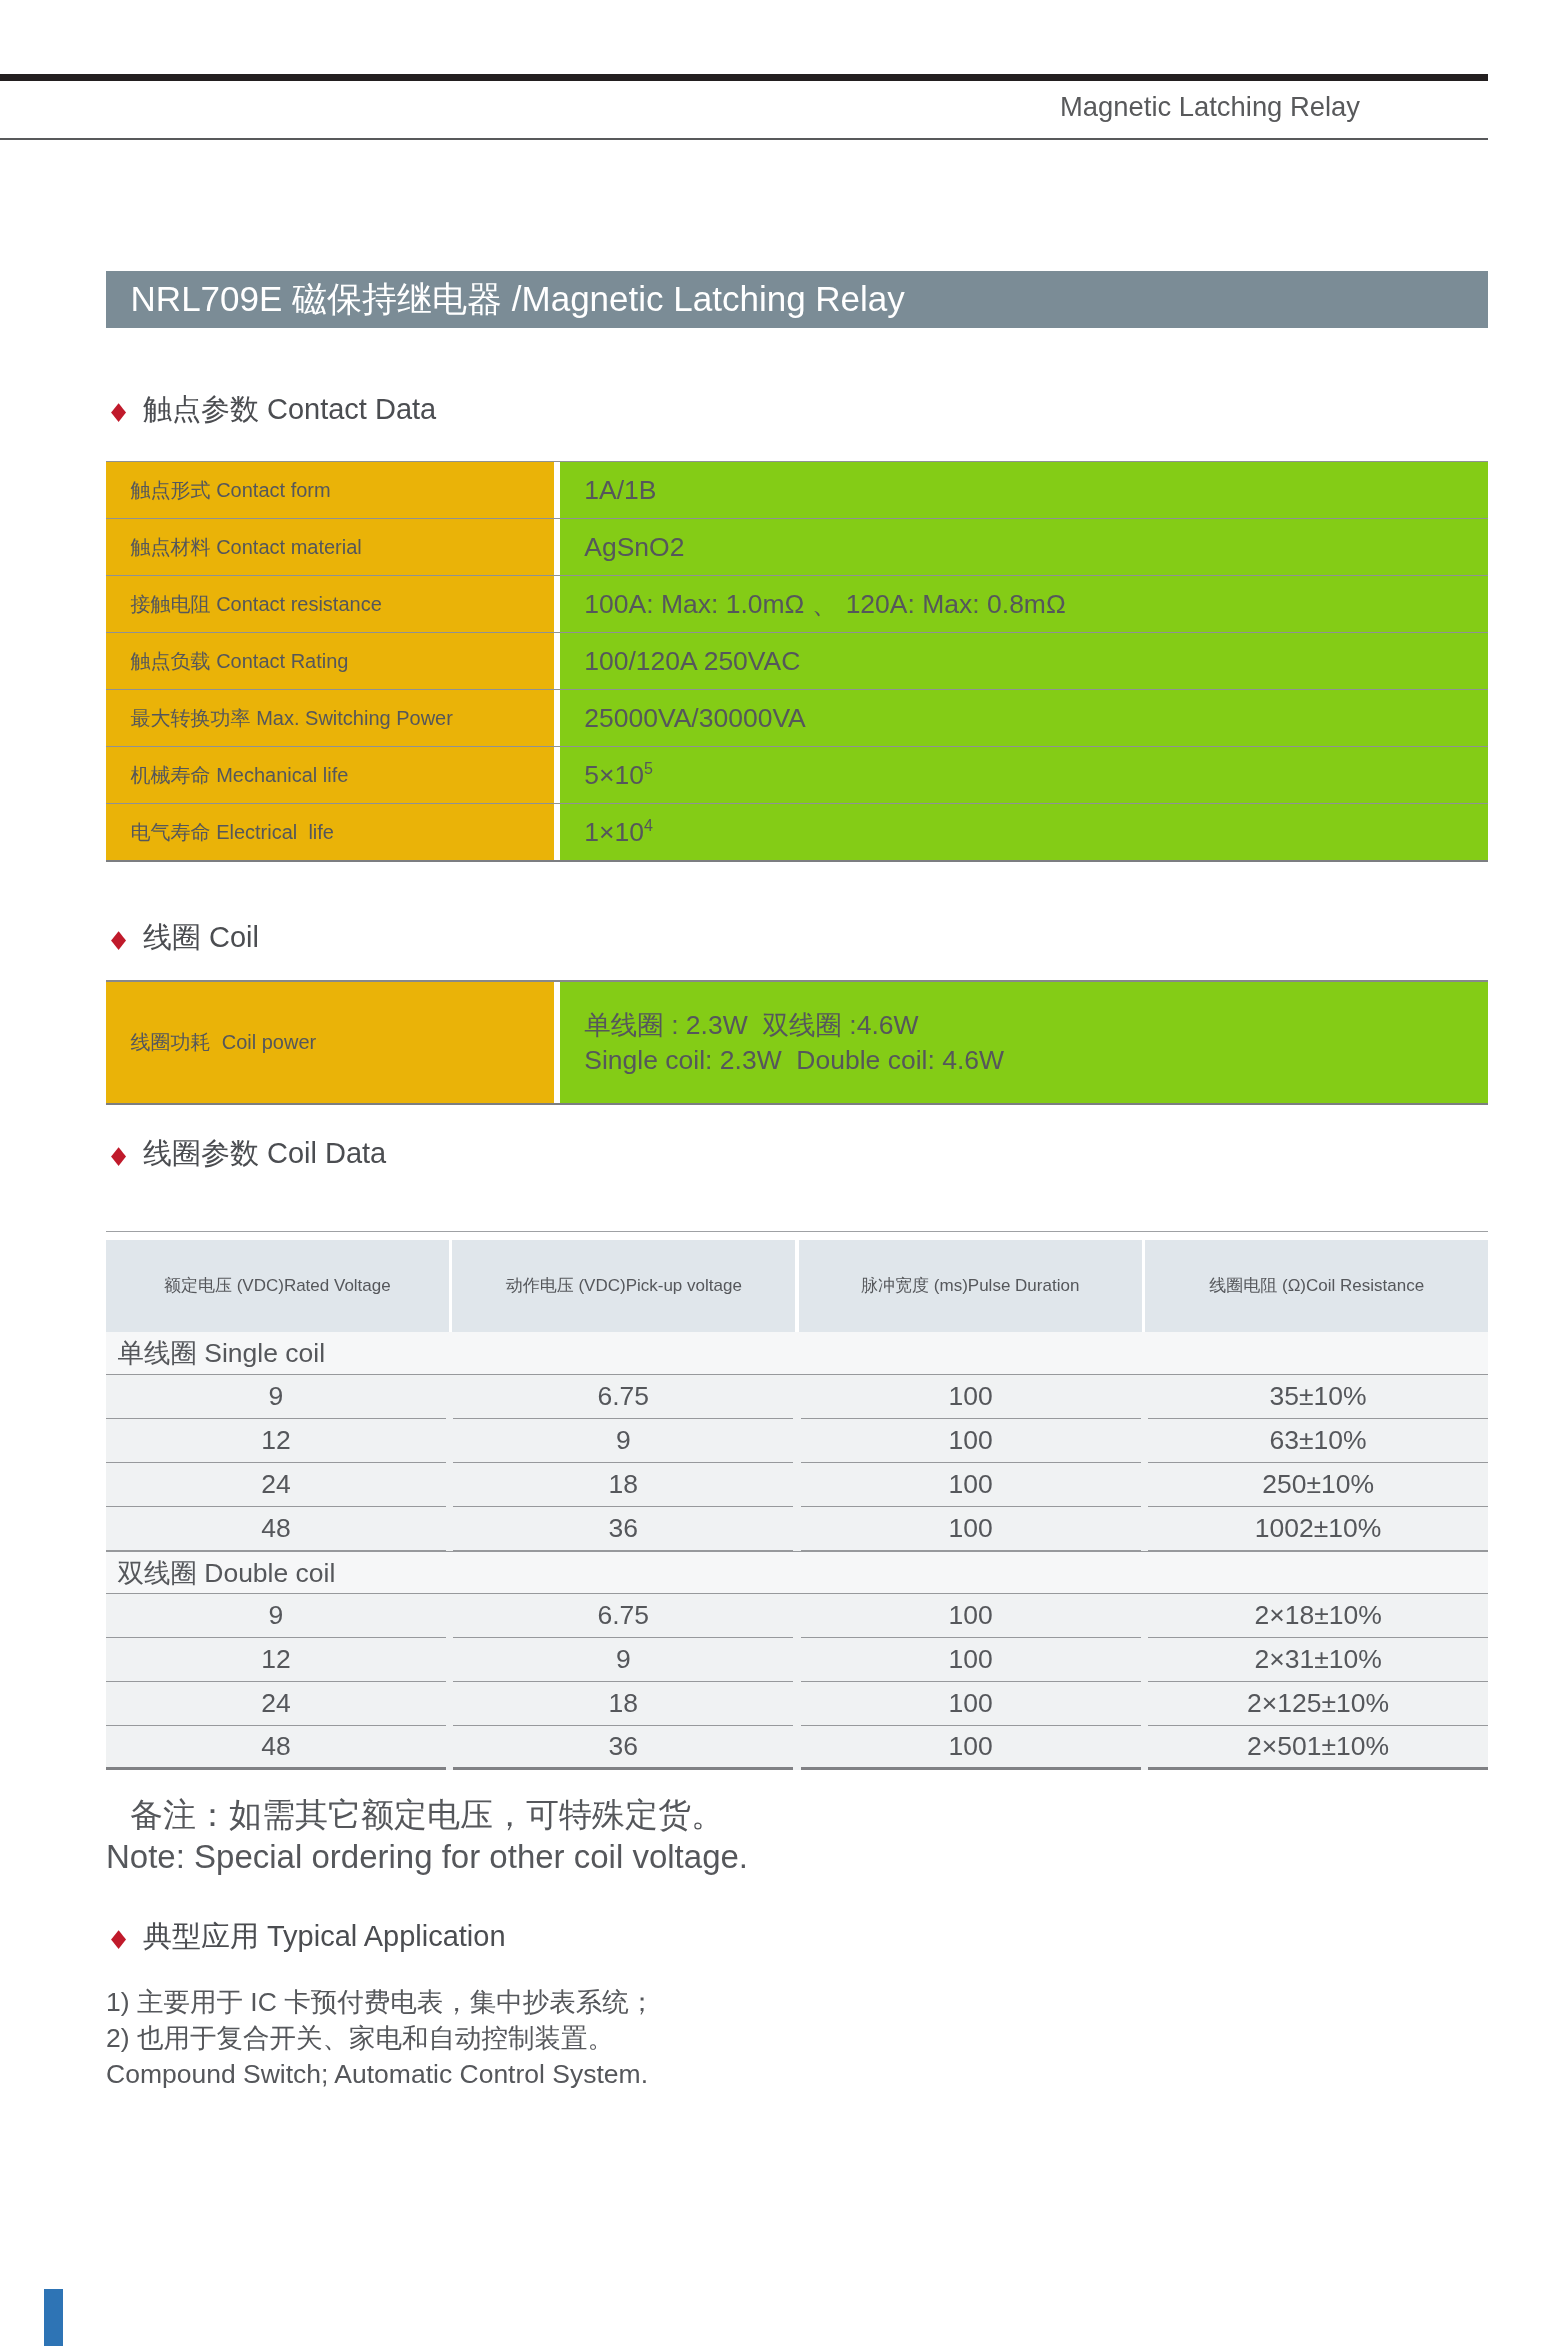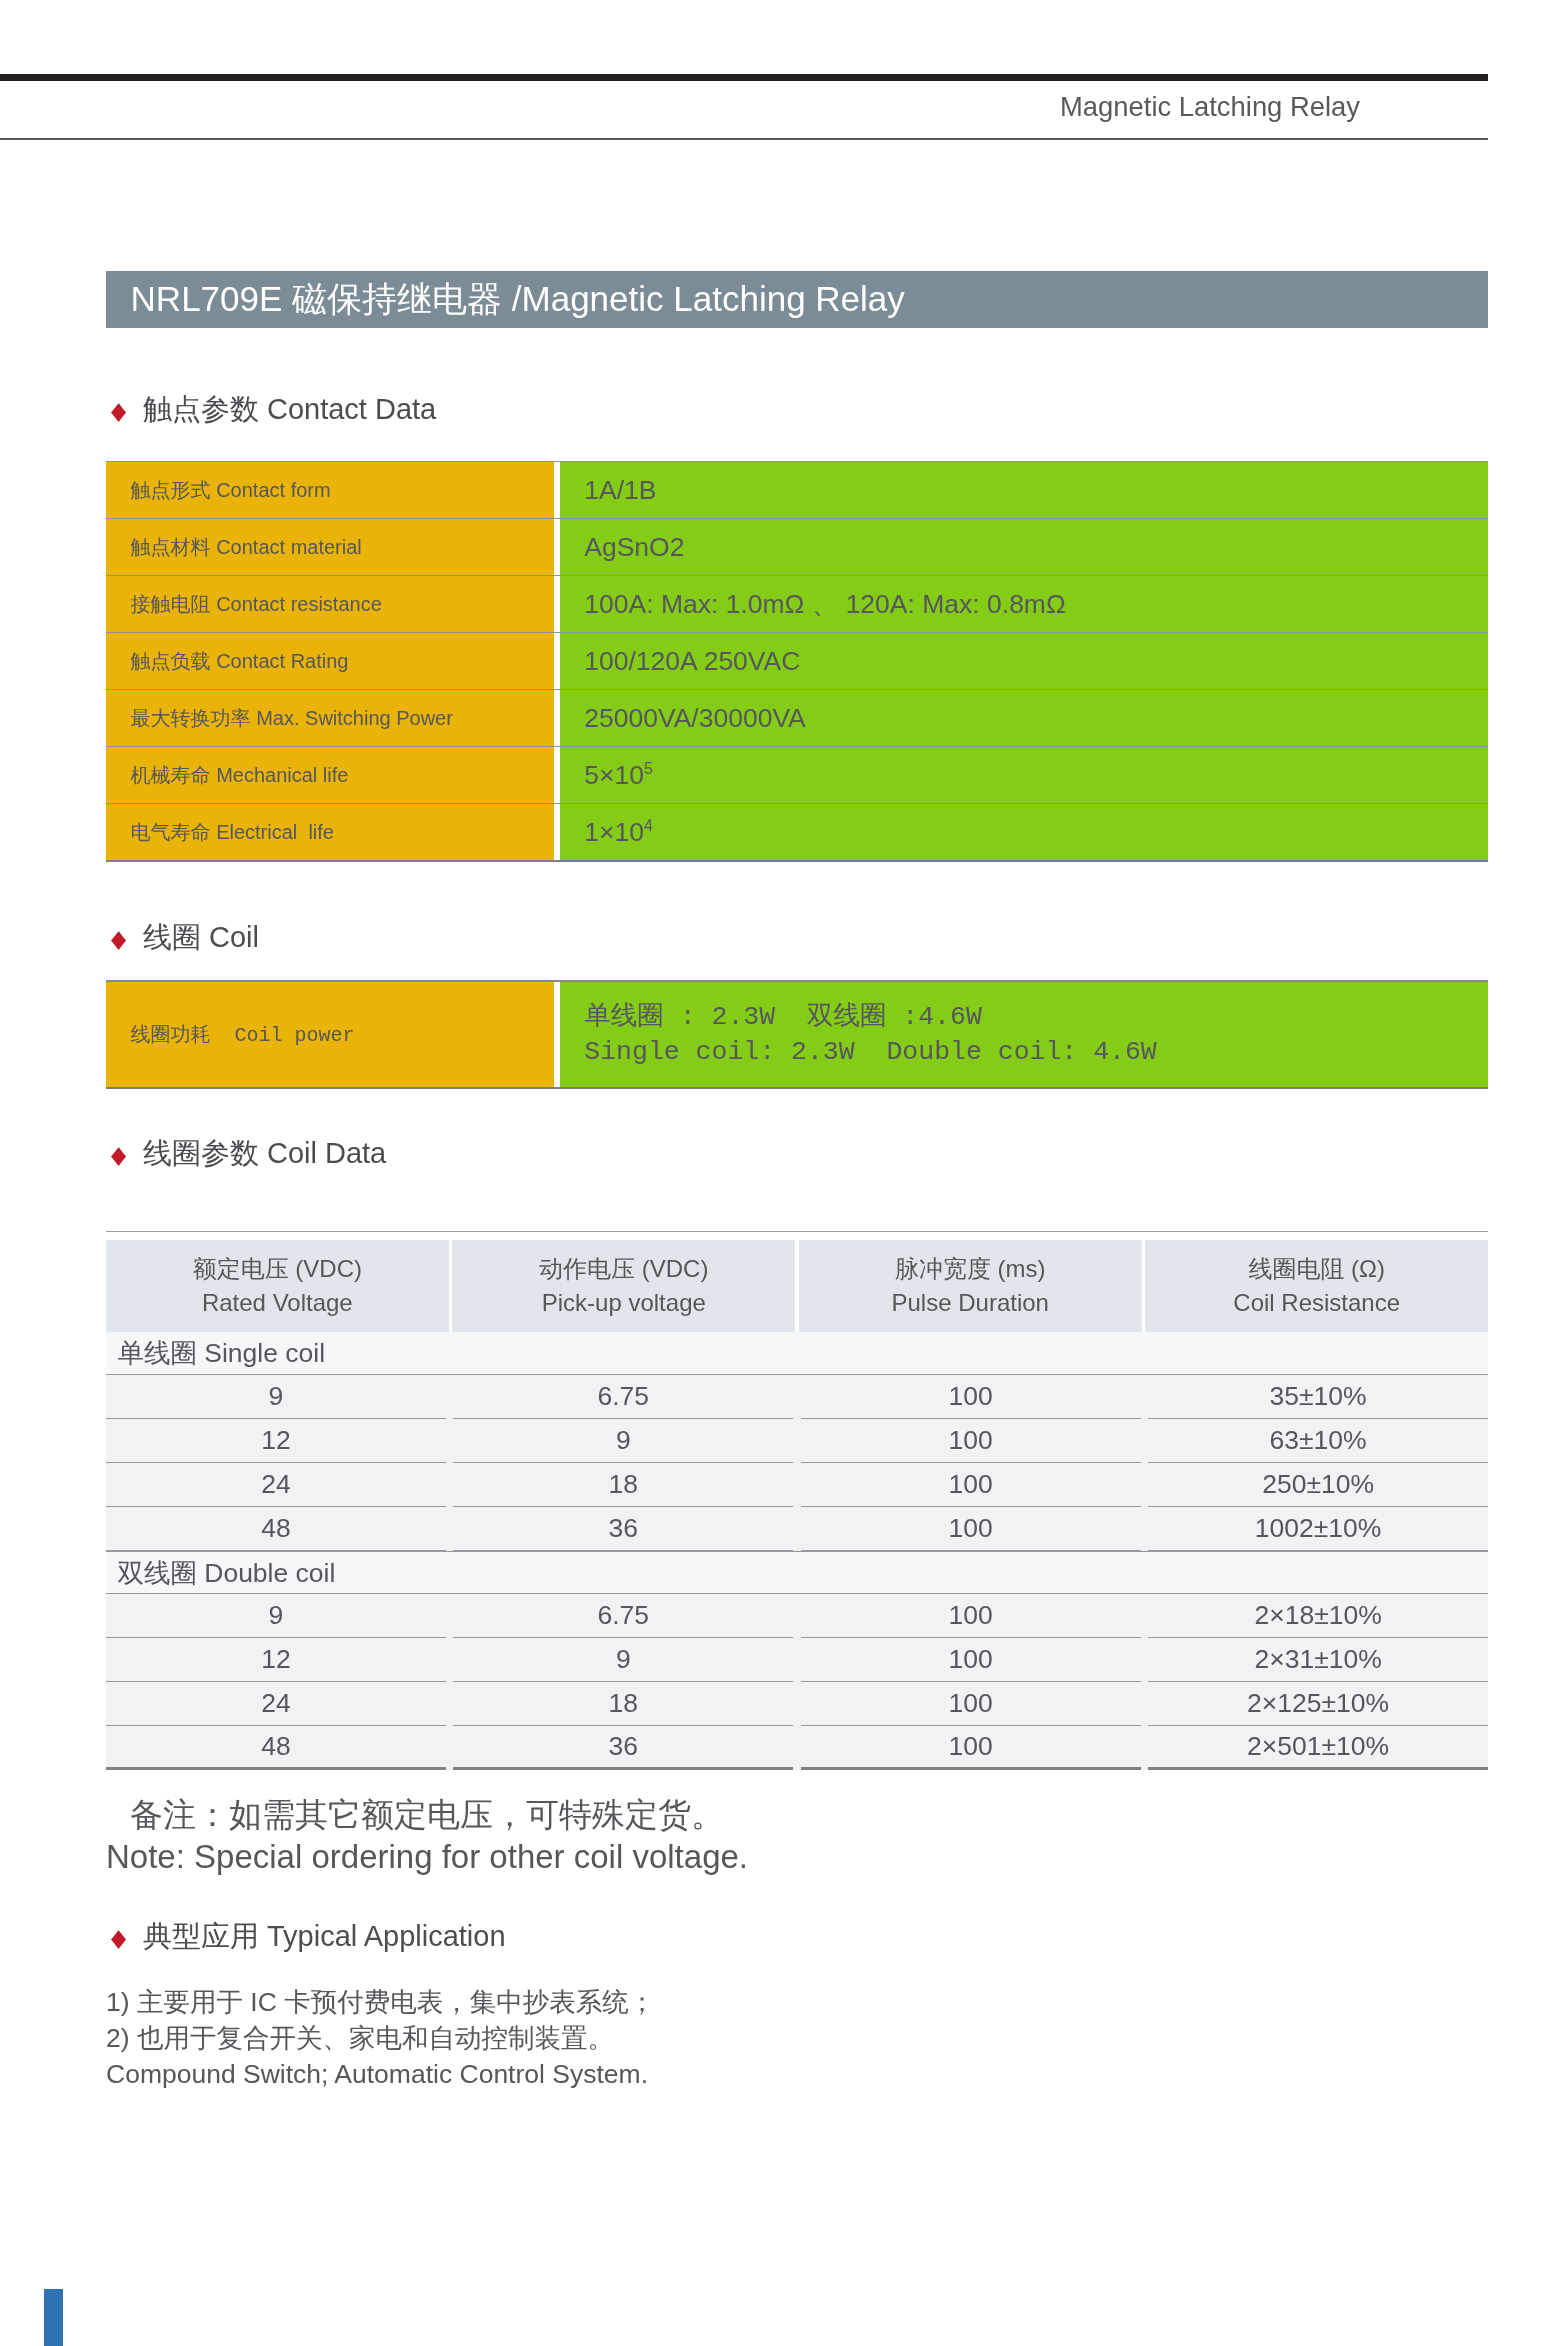--- a/index.html
+++ b/index.html
@@ -32,39 +32,39 @@
   .sh-coil{left:109px;top:918px;}
   .sh-coildata{left:109px;top:1134px;}
   .sh-app{left:109px;top:1917px;}
 
   
   .spec-table{position:absolute;left:106px;width:1382px;border-top:1.9px solid #8f9194;}
   .t-contact{top:461px;}
   .t-coil{top:980px;border-top:2.8px solid #88898c;border-bottom:2.8px solid #7c7e81;}
   .spec-row{display:flex;border-bottom:1.9px solid #8f9194;height:56px;}
   .spec-row:last-child{border-bottom-width:2.8px;border-bottom-color:#7c7e81;}
-  .t-coil .spec-row{border-bottom:none;height:105px;font-family:Liberation Mono, monospace;}
+  .t-coil .spec-row{border-bottom:none;height:121px;}
   .label-cell{
     width:448px;background:#eab308;display:flex;align-items:center;
     box-sizing:border-box;padding-left:24.6px;font-size:20px;white-space:pre-wrap;
   }
   .col-gap{width:5.7px;background:#ffffff;}
   .value-cell{
     flex:1;background:#84cc16;display:flex;align-items:center;
     box-sizing:border-box;padding-left:24.6px;font-size:26.5px;white-space:pre-wrap;
   }
   .value-cell sup{font-size:16px;vertical-align:top;position:relative;top:-5.7px;}
   .value-stack{display:flex;flex-direction:column;justify-content:center;line-height:35px;}
 
   
   .cd-table{position:absolute;left:106px;top:1231px;width:1382px;border-top:1.9px solid #9fa1a4;}
   .cd-header{display:flex;height:100px;}
   .cd-hcell{
-    flex:1;background:#e0e6eb;display:flex;flex-direction:column;justify-content:center;
-    align-items:center;text-align:center;font-size:24px;line-height:34px;margin-top:8px;
+    flex:1;background:#e0e6eb;display:flex;flex-direction:row;justify-content:center;
+    align-items:center;text-align:center;font-size:17px;line-height:34px;margin-top:8px;
   }
   .cd-hgap{width:3.8px;background:#ffffff;}
   .cd-group{
     height:43px;background:#f6f7f8;border-bottom:1.9px solid #97999c;border-top:1.9px solid #97999c;
     display:flex;align-items:center;box-sizing:border-box;padding-left:11.4px;font-size:26.5px;
   }
   .cd-group.first{border-top:none;}
   .cd-row{display:flex;background:#f0f2f3;height:44px;}
   .cd-cell{
     flex:1;border-bottom:1.9px solid #97999c;display:flex;align-items:center;justify-content:center;

